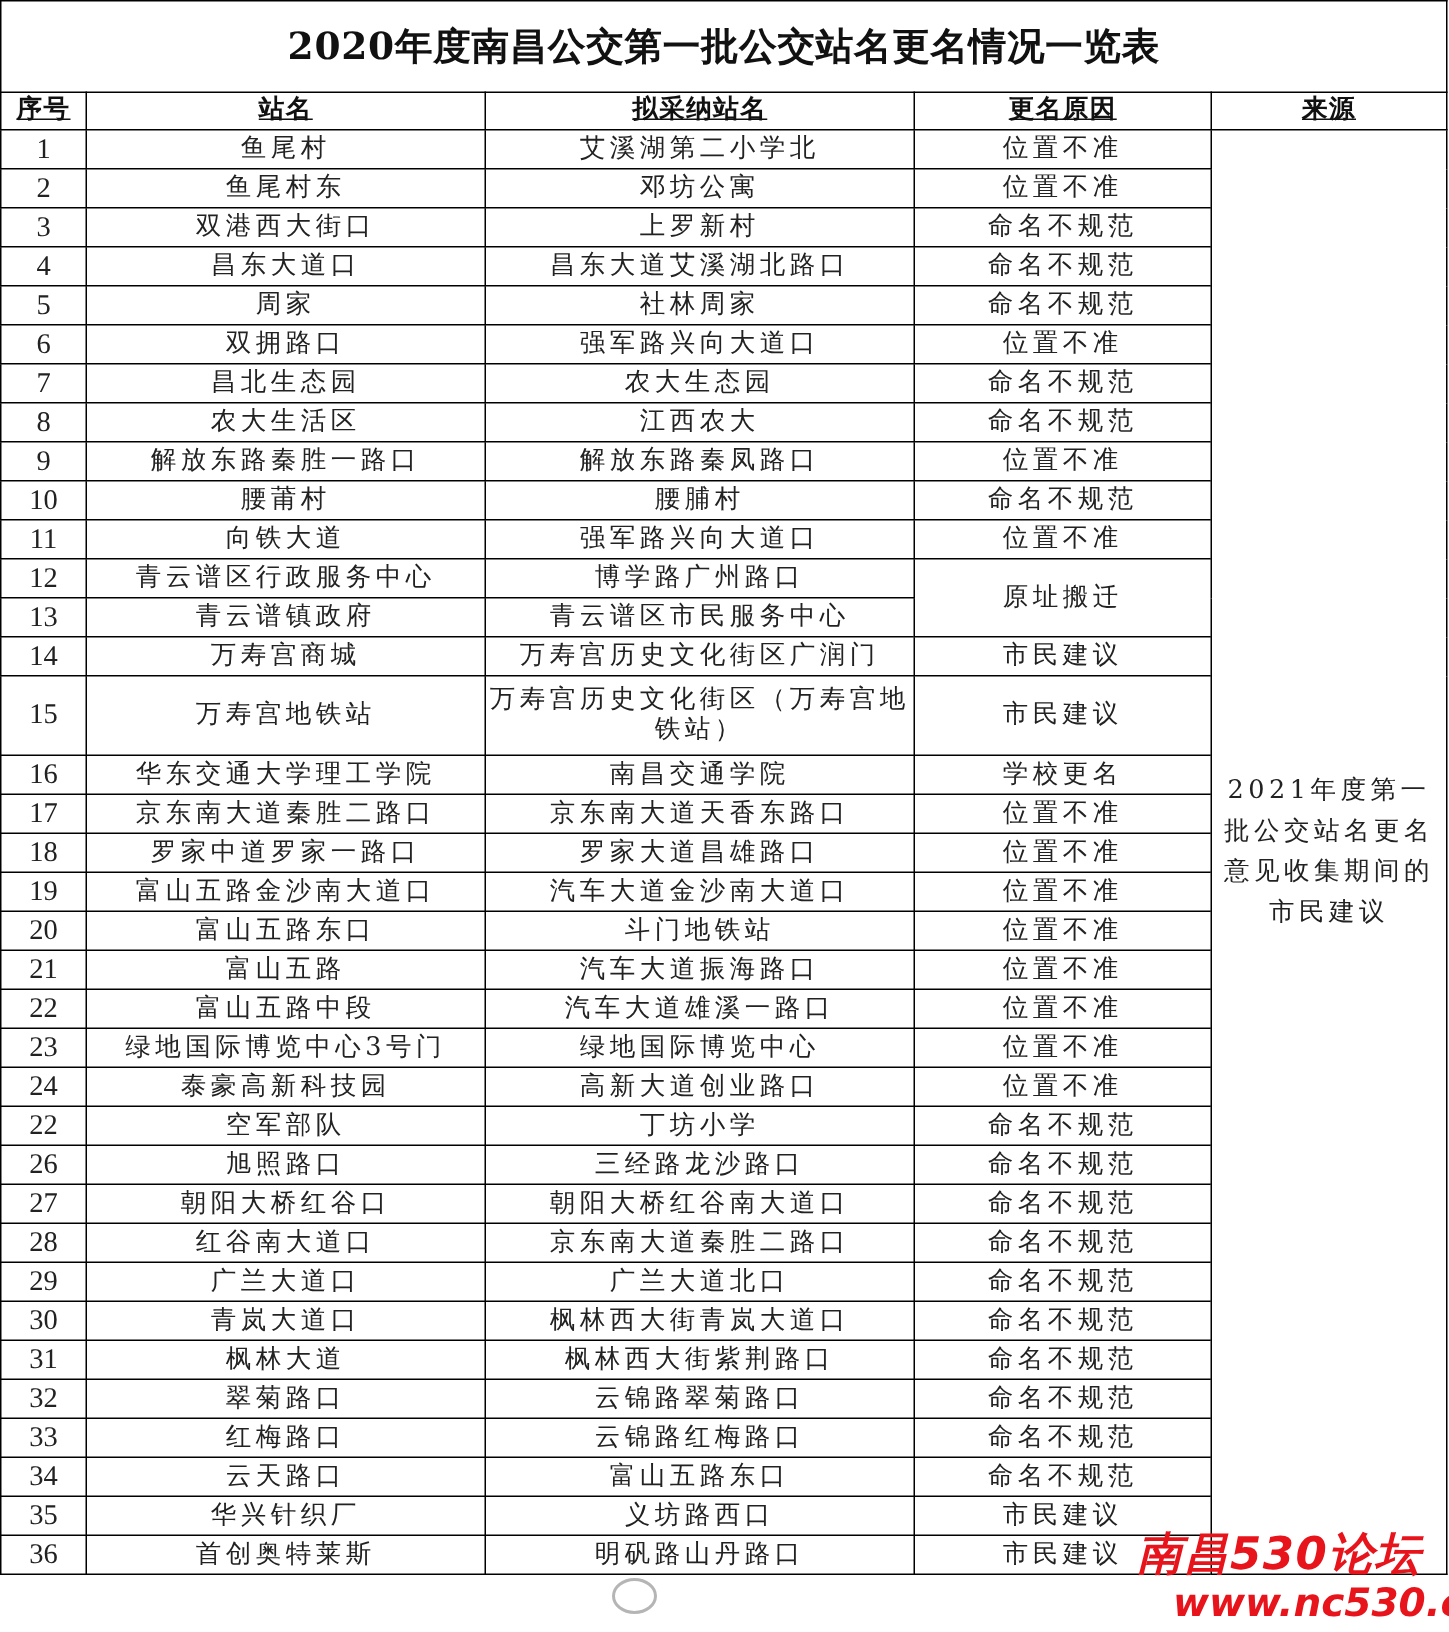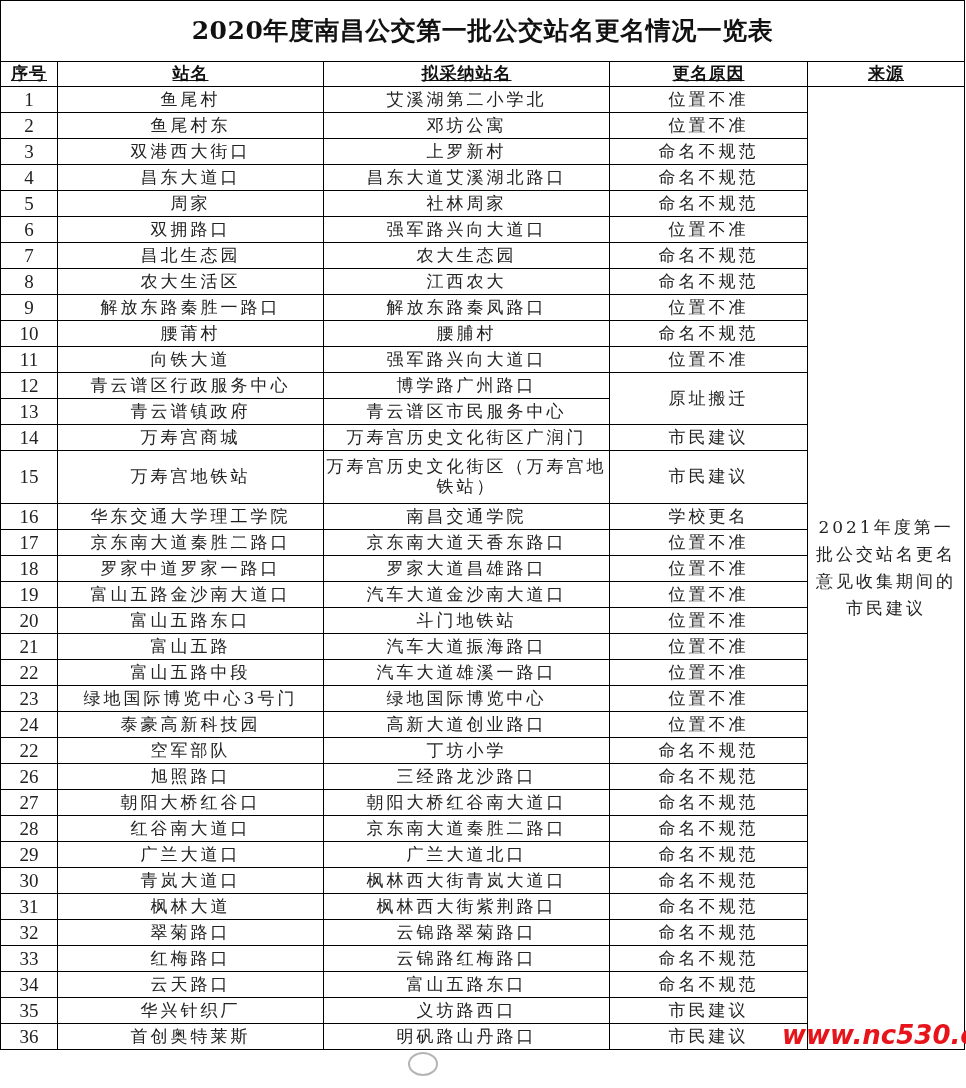--- a/index.html
+++ b/index.html
@@ -265,15 +265,16 @@
           <td class="num">36</td>
           <td>首创奥特莱斯</td>
           <td>明矾路山丹路口</td>
           <td>市民建议</td>
         </tr>
       </tbody>
   </table>
 
   <div class="wm-weibo-logo"></div>
   <div class="wm-site">
+    <div class="l1">南昌530论坛</div>
     <div class="l2">www.nc530.com</div>
   </div>
 </div>
 
 </body></html>

